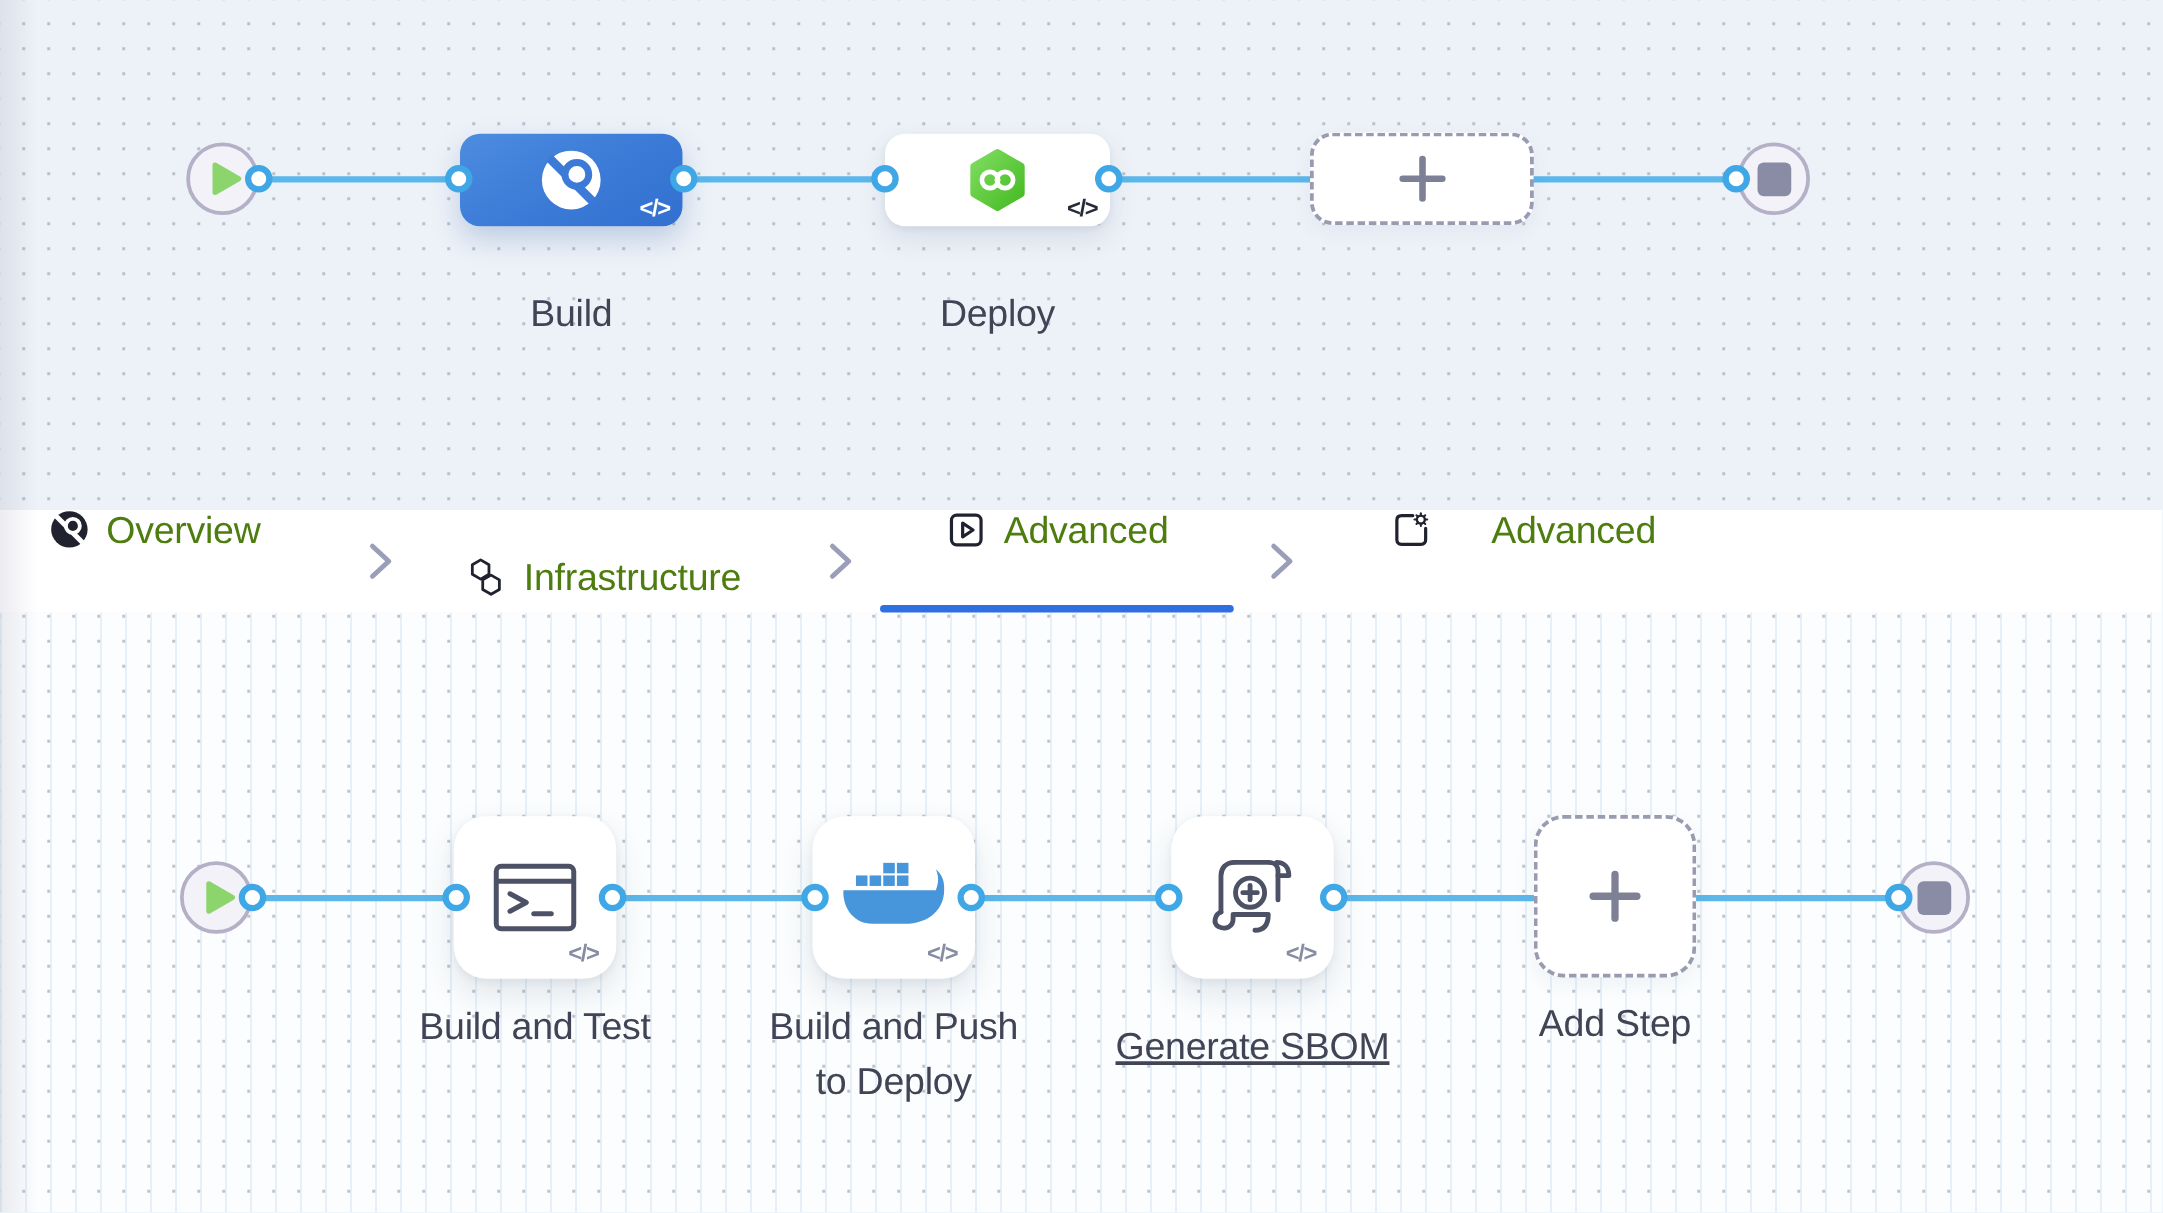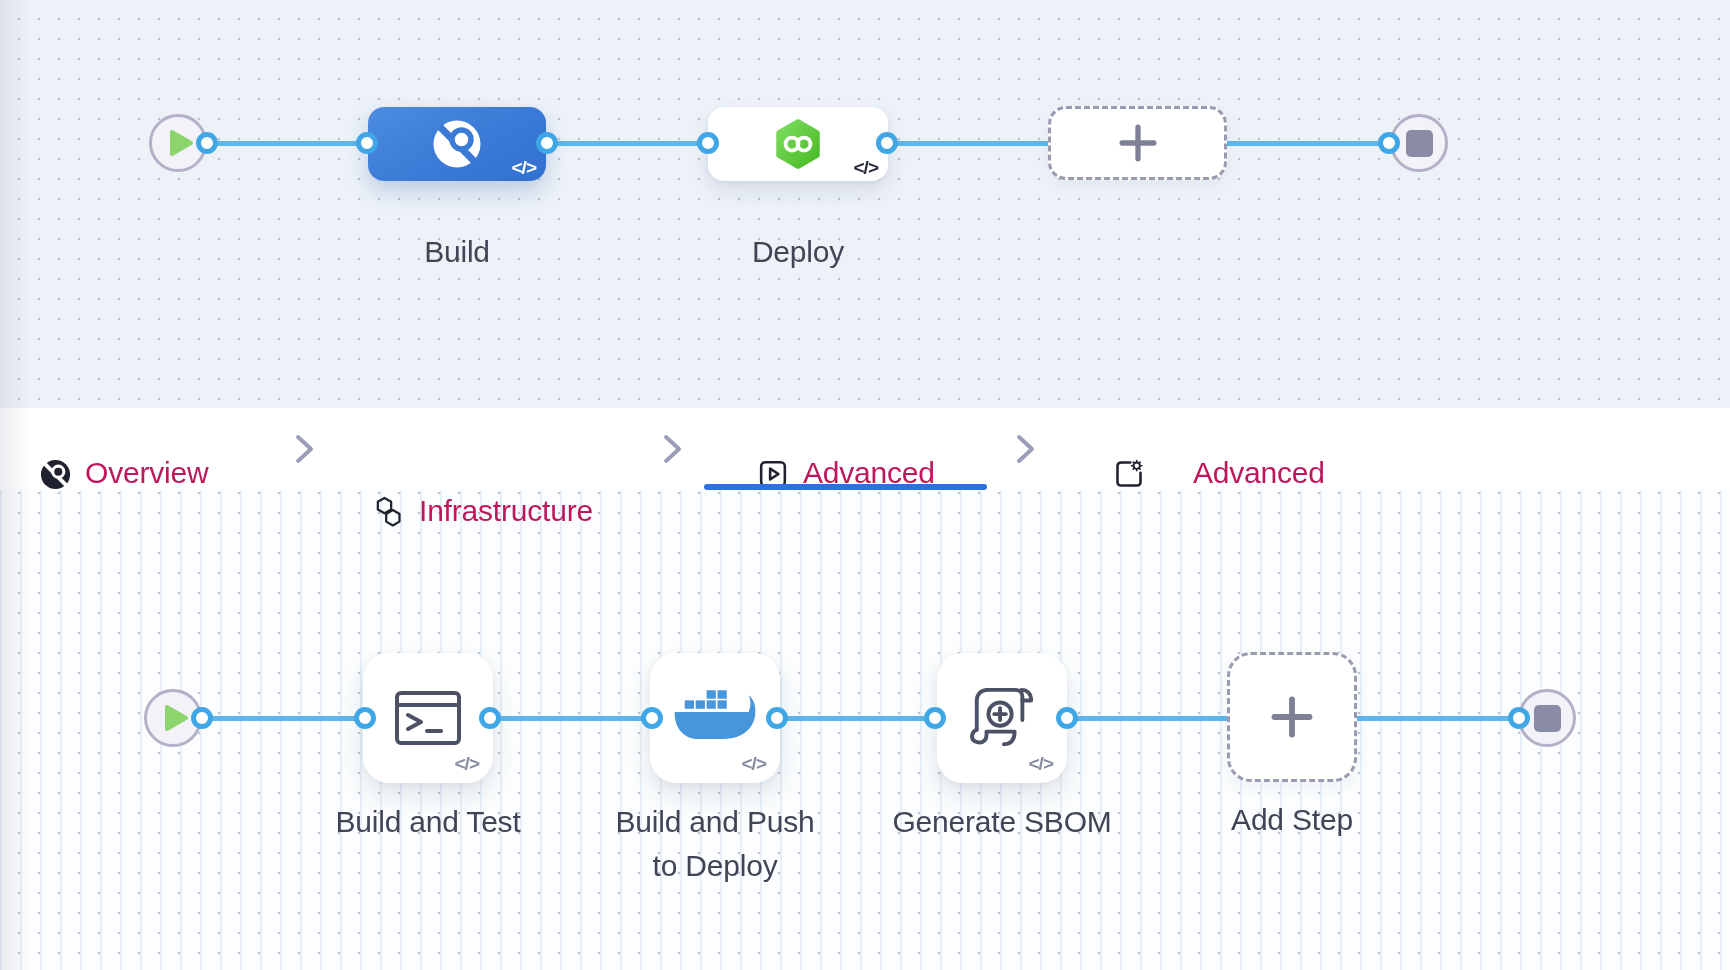--- a/index.html
+++ b/index.html
@@ -81,22 +81,22 @@
   .node-label {
     position:absolute; text-align:center; font-size:30px; line-height:44px;
     color:#414455; z-index:2; letter-spacing:-0.2px;
   }
 
   
   .tabbar {
     position:absolute; left:0; top:408px; width:1730px; height:82px; background:#ffffff; z-index:10;
   }
   .tab {
-    position:absolute; top:0; height:82px; display:flex; align-items:flex-end; gap:14px;
-    font-size:30px; font-weight:500; color:#be185d; letter-spacing:-0.2px; cursor:pointer;
+    position:absolute; top:0; height:82px; display:flex; align-items:flex-start; gap:14px;
+    font-size:30px; font-weight:500; color:#4d7c0f; letter-spacing:-0.2px; cursor:pointer;
   }
   .tab-sep { position:absolute; top:24px; }
   .tab-underline {
     position:absolute; left:704px; top:76px; width:283px; height:6px;
     background:#2e6fe2; border-radius:3px;
   }
 
   .icon-wrap { display:flex; align-items:center; justify-content:center; }
 </style>
 </head>
@@ -319,17 +319,17 @@
   <div class="conn-dot" style="left:766px;  top:217px;"></div>
   <div class="conn-dot" style="left:924px;  top:217px;"></div>
   <div class="conn-dot" style="left:1056px; top:217px;"></div>
   <div class="conn-dot" style="left:1508px; top:217px;"></div>
 
   <div class="node-label" style="left:298px; top:310px; width:260px;">Build and Test</div>
   <div class="node-label" style="left:585px; top:310px; width:260px;">
     <span style="display:block;">Build and Push</span>
     <span style="display:block;">to Deploy</span>
   </div>
-  <div class="node-label" style="left:872px; top:310px; width:260px;">Generate SBOM</div>
+  <div class="node-label" style="left:872px; top:326px; width:260px;text-decoration:underline;">Generate SBOM</div>
   <div class="node-label" style="left:1162px; top:308px; width:260px;">Add Step</div>
 </div>
 
 <div class="edge-shade"></div>
 
 </body></html>

